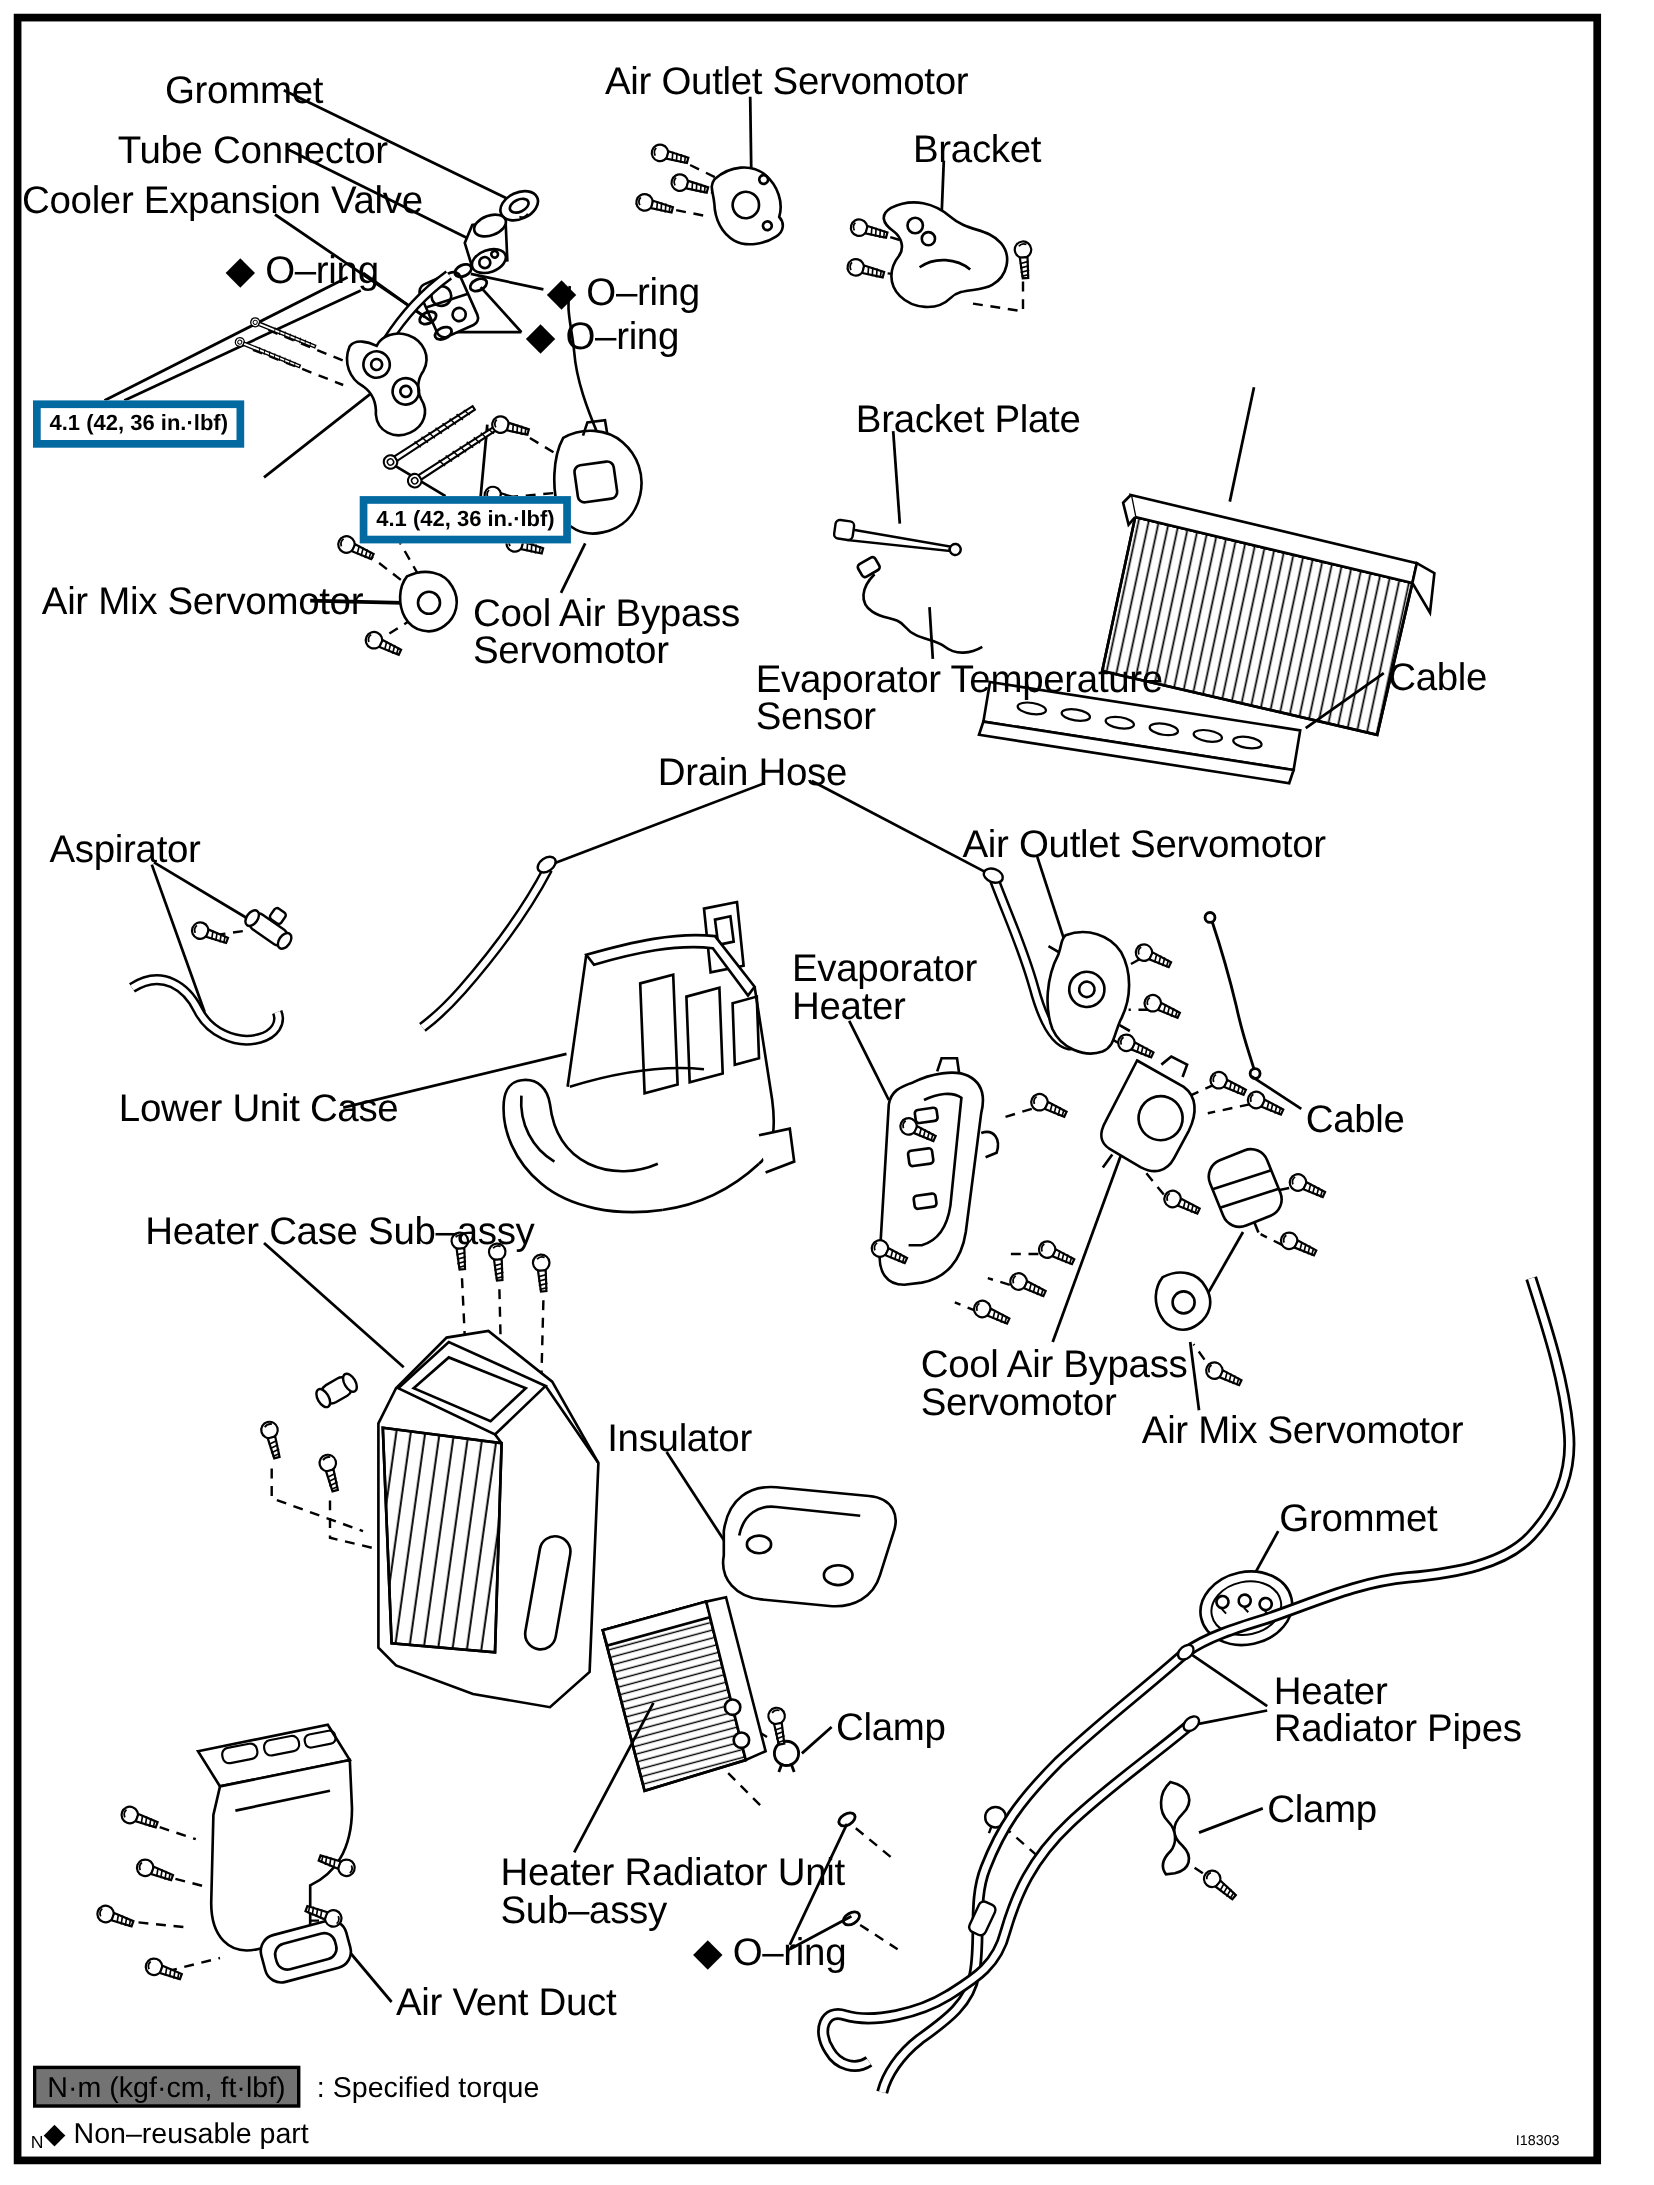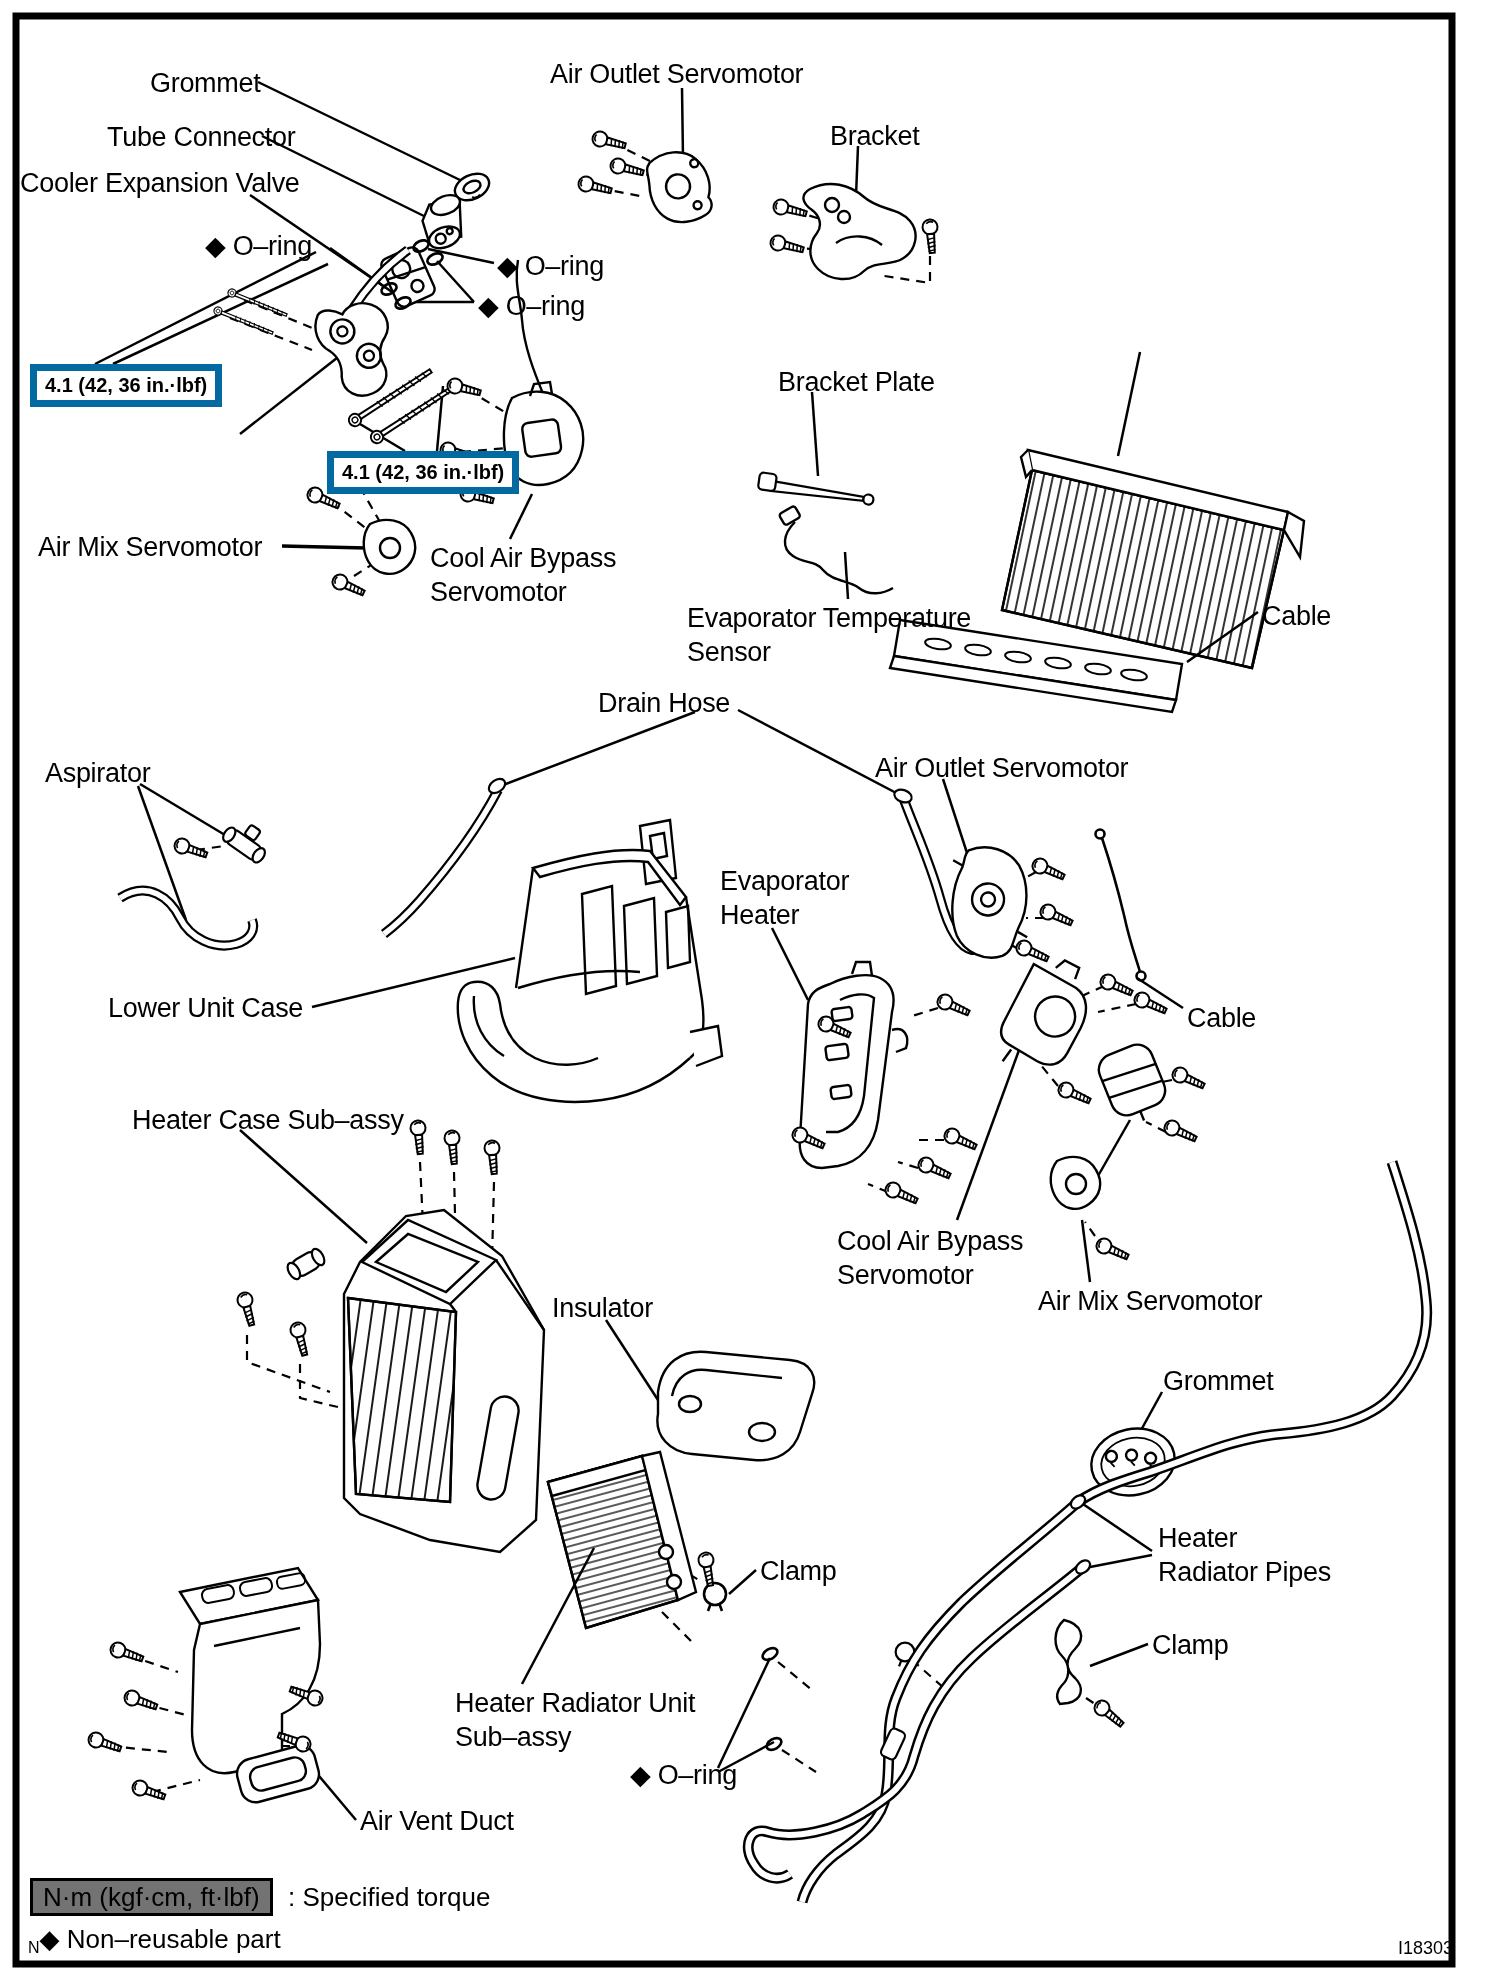--- a/index.html
+++ b/index.html
@@ -1,27 +1,27 @@
 <!DOCTYPE html>
 <html><head>
 <meta charset="utf-8">
 <style>
   html,body{margin:0;padding:0;background:#fff;}
   #page{position:relative;width:1504px;height:1986px;background:#fff;overflow:hidden;
         font-family:"Liberation Sans",sans-serif;color:#000;}
   #art{position:absolute;left:0;top:0;}
-  .lbl{position:absolute;font-size:27px;line-height:34px;white-space:nowrap;letter-spacing:-0.3px;}
+  .lbl{position:absolute;font-size:35px;line-height:34px;white-space:nowrap;letter-spacing:-0.3px;}
   .tq{position:absolute;border:7px solid #0369a1;background:#fff;font-weight:bold;font-size:20px;
       line-height:29px;padding:0 8px;white-space:nowrap;}
   .legendbox{position:absolute;border:3px solid #000;background:#737373;font-size:26px;line-height:32px;
       padding:0 10px;white-space:nowrap;}
   .legendtext{position:absolute;font-size:26px;line-height:34px;white-space:nowrap;}
   .nonreuse{position:absolute;font-size:26px;line-height:34px;white-space:nowrap;}
   .nsub{font-size:16px;vertical-align:-5px;}
-  .figid{position:absolute;font-size:18px;margin-left:20px;}
+  .figid{position:absolute;font-size:13px;}
 </style>
 </head>
 <body>
 
 <div id="page">
 
 <svg id="art" width="1504" height="1986" viewBox="0 0 1504 1986">
   <defs>
     <g id="scr" fill="#fff" stroke="#000" stroke-width="2">
       <circle cx="0" cy="0" r="7.5"></circle>

